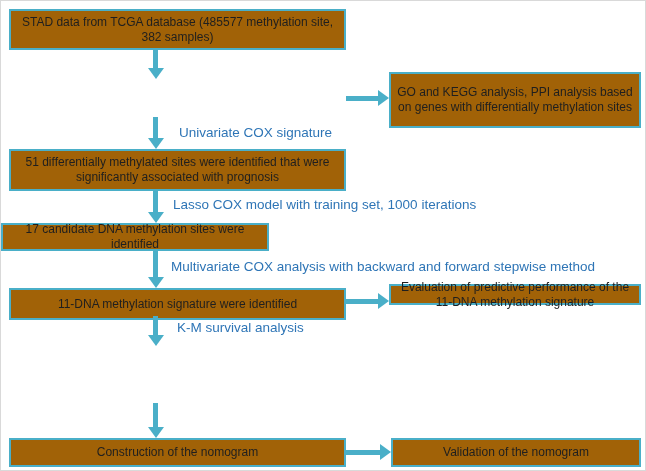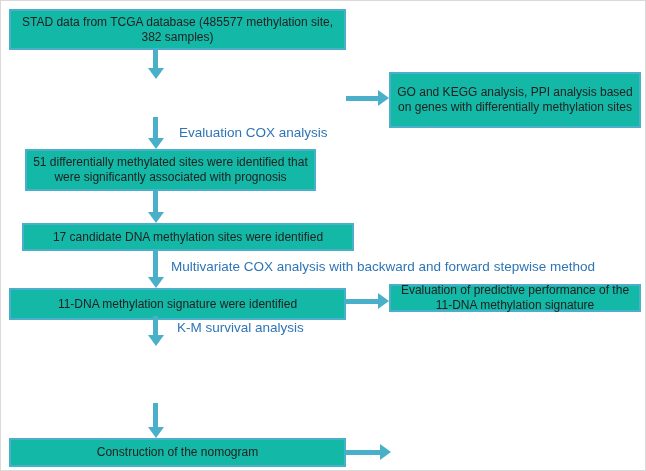--- a/index.html
+++ b/index.html
@@ -13,21 +13,21 @@
     position:relative;
     width:646px;height:471px;
     background:#ffffff;
     border:1px solid var(--frame);
     box-sizing:border-box;
     font-family:"Liberation Sans","DejaVu Sans",sans-serif;
     overflow:hidden;
   }
   .box{
     position:absolute;
-    background:#14b8a6;
+    background:#a16207;
     border:2px solid var(--accent);
     box-sizing:border-box;
     display:flex;align-items:center;justify-content:center;
     text-align:center;
     font-size:12px;line-height:1.25;
     color:var(--box-text);
     padding:1px 2px;
   }
   .vstem{position:absolute;width:5px;background:var(--accent);}
   .hstem{position:absolute;height:5px;background:var(--accent);}
@@ -47,45 +47,48 @@
 </head>
 <body>
 
 <div id="canvas">
 
   <div class="box" style="left:8px;top:8px;width:337px;height:41px">
     <span>STAD data from TCGA database (485577 methylation site, 382 samples)</span>
   </div>
 
 
-  <div class="box" style="left:24px;top:148px;width:291px;height:42px">
+  <div class="box" style="left:8px;top:148px;width:337px;height:42px">
     <span>51 differentially methylated sites were identified that were significantly associated with prognosis</span>
   </div>
 
-  <div class="box" style="left:21px;top:222px;width:332px;height:28px">
+  <div class="box" style="left:0;top:222px;width:268px;height:28px">
     <span>17 candidate DNA methylation sites were identified</span>
   </div>
 
   <div class="box" style="left:8px;top:287px;width:337px;height:32px">
     <span>11-DNA methylation signature were identified</span>
   </div>
 
 
   <div class="box" style="left:388px;top:71px;width:252px;height:56px">
     <span>GO and KEGG analysis, PPI analysis based on genes with differentially methylation sites</span>
   </div>
 
   <div class="box" style="left:8px;top:437px;width:337px;height:29px">
     <span>Construction of the nomogram</span>
   </div>
 
-  <div class="box" style="left:388px;top:283px;width:252px;height:28px">
+  <div class="box" style="left:388px;top:283px;width:252px;height:21px">
     <span>Evaluation of predictive performance of the 11-DNA methylation signature</span>
   </div>
 
+  <div class="box" style="left:390px;top:437px;width:250px;height:29px">
+    <span>Validation of the nomogram</span>
+  </div>
 
   <div class="vstem" style="left:152px;top:49px;height:19px"></div>
   <div class="vhead" style="left:147px;top:67px"></div>
 
   <div class="vstem" style="left:152px;top:116px;height:21px"></div>
   <div class="vhead" style="left:147px;top:137px"></div>
 
   <div class="vstem" style="left:152px;top:190px;height:21px"></div>
   <div class="vhead" style="left:147px;top:211px"></div>
 
@@ -100,20 +103,21 @@
 
   <div class="hstem" style="left:345px;top:95px;width:32px"></div>
   <div class="rhead" style="left:377px;top:89px"></div>
 
   <div class="hstem" style="left:345px;top:298px;width:32px"></div>
   <div class="rhead" style="left:377px;top:292px"></div>
 
   <div class="hstem" style="left:345px;top:449px;width:34px"></div>
   <div class="rhead" style="left:379px;top:443px"></div>
 
-  <div class="alabel" style="left:178px;top:124px">Evaluation COX analysis</div>
+  <div class="alabel" style="left:178px;top:124px">Univariate COX signature</div>
 
+  <div class="alabel" style="left:172px;top:196px">Lasso COX model with training set, 1000 iterations</div>
 
   <div class="alabel" style="left:170px;top:258px">Multivariate COX analysis with backward and forward stepwise method</div>
 
   <div class="alabel" style="left:176px;top:319px">K-M survival analysis</div>
 
 </div>
 
 </body></html>

